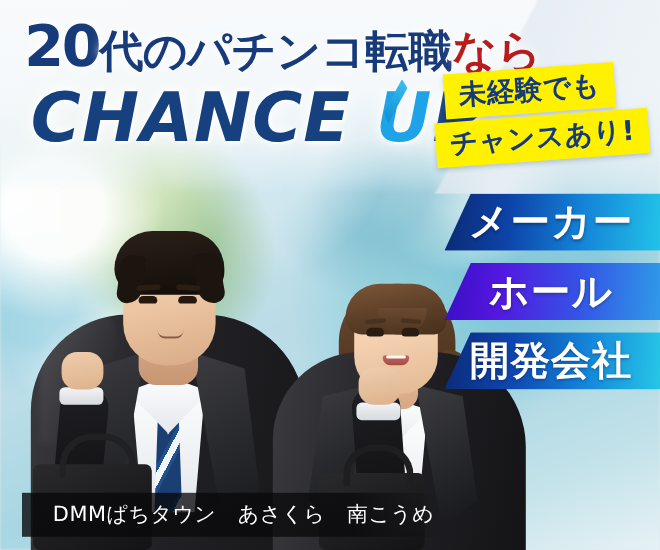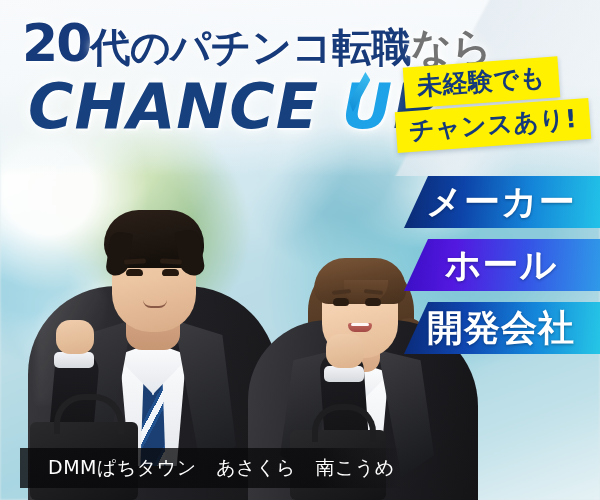--- a/index.html
+++ b/index.html
@@ -200,21 +200,21 @@
   .hand.hr{left:326px;bottom:132px;}
 
   
   .headline{
     position:absolute;left:22px;top:17px;z-index:24;
     font-size:40px;font-weight:700;letter-spacing:-.5px;color:#173a7a;
     white-space:nowrap;line-height:1;
     text-shadow:0 0 7px rgba(255,255,255,.95),0 0 14px rgba(255,255,255,.85),0 1px 0 rgba(255,255,255,.9);
   }
   .headline .big{font-size:52px;font-weight:700;letter-spacing:-2px;}
-  .headline .nara{color:#737373;}
+  .headline .nara{color:#b91c1c;}
 
   
   .logo{
     position:absolute;left:28px;top:76px;z-index:24;
     font-size:62px;font-weight:700;font-style:italic;letter-spacing:1px;
     color:#17407f;white-space:nowrap;line-height:1;
     font-family:"DejaVu Sans","Liberation Sans",sans-serif;
     text-shadow:0 0 8px rgba(255,255,255,.95),0 0 18px rgba(255,255,255,.9),2px 2px 0 rgba(255,255,255,.6);
   }
   .logo .u-wrap{position:relative;display:inline-block;}

